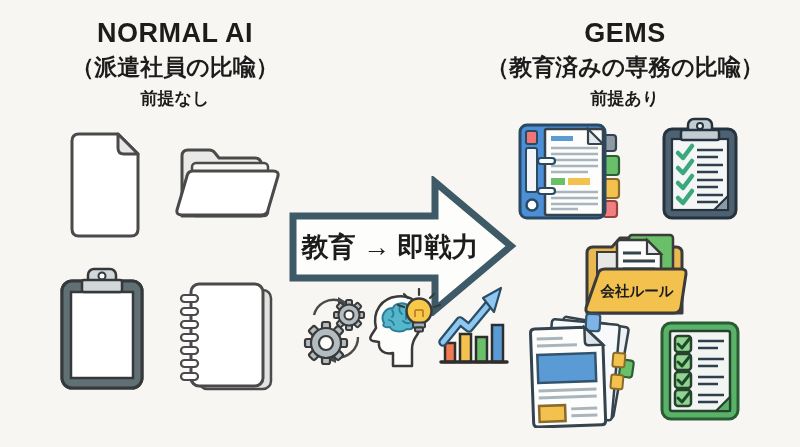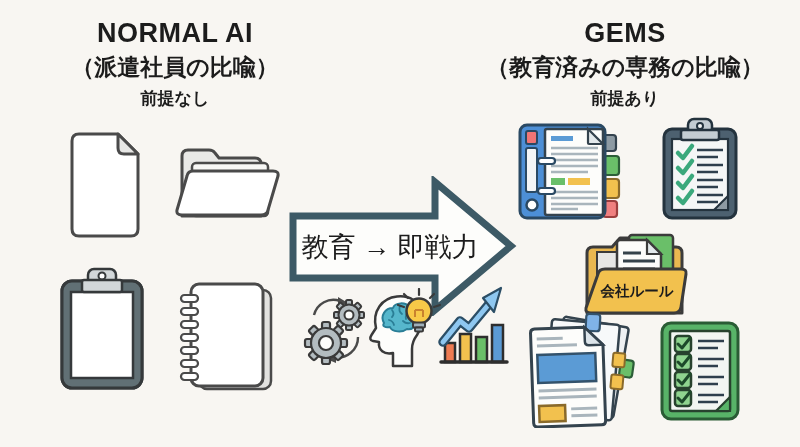--- a/index.html
+++ b/index.html
@@ -3,21 +3,21 @@
 <meta charset="utf-8">
 <style>
   html,body{margin:0;padding:0;background:#f8f6f2;}
   .canvas{position:relative;width:800px;height:447px;background:#f8f6f2;overflow:hidden;
           font-family:"Liberation Sans","DejaVu Sans",sans-serif;color:#1c1c1c;}
   .abs{position:absolute;}
   .hdr{text-align:center;font-weight:800;line-height:1.15;}
   .hdr .title{font-size:27px;letter-spacing:.5px;}
   .hdr .subtitle{font-size:23px;margin-top:5px;}
   .hdr .premise{font-size:17px;margin-top:9px;}
-  .arrow-label{font-size:27px;font-weight:400;text-align:center;white-space:nowrap;z-index:5;}
+  .arrow-label{font-size:27px;font-weight:700;text-align:center;white-space:nowrap;z-index:5;}
   svg{display:block;}
 </style>
 </head>
 <body>
 
 <div class="canvas">
 
   <div class="abs hdr" style="left:30px;top:18px;width:290px;">
     <div class="title">NORMAL AI</div>
     <div class="subtitle">（派遣社員の比喩）</div>

